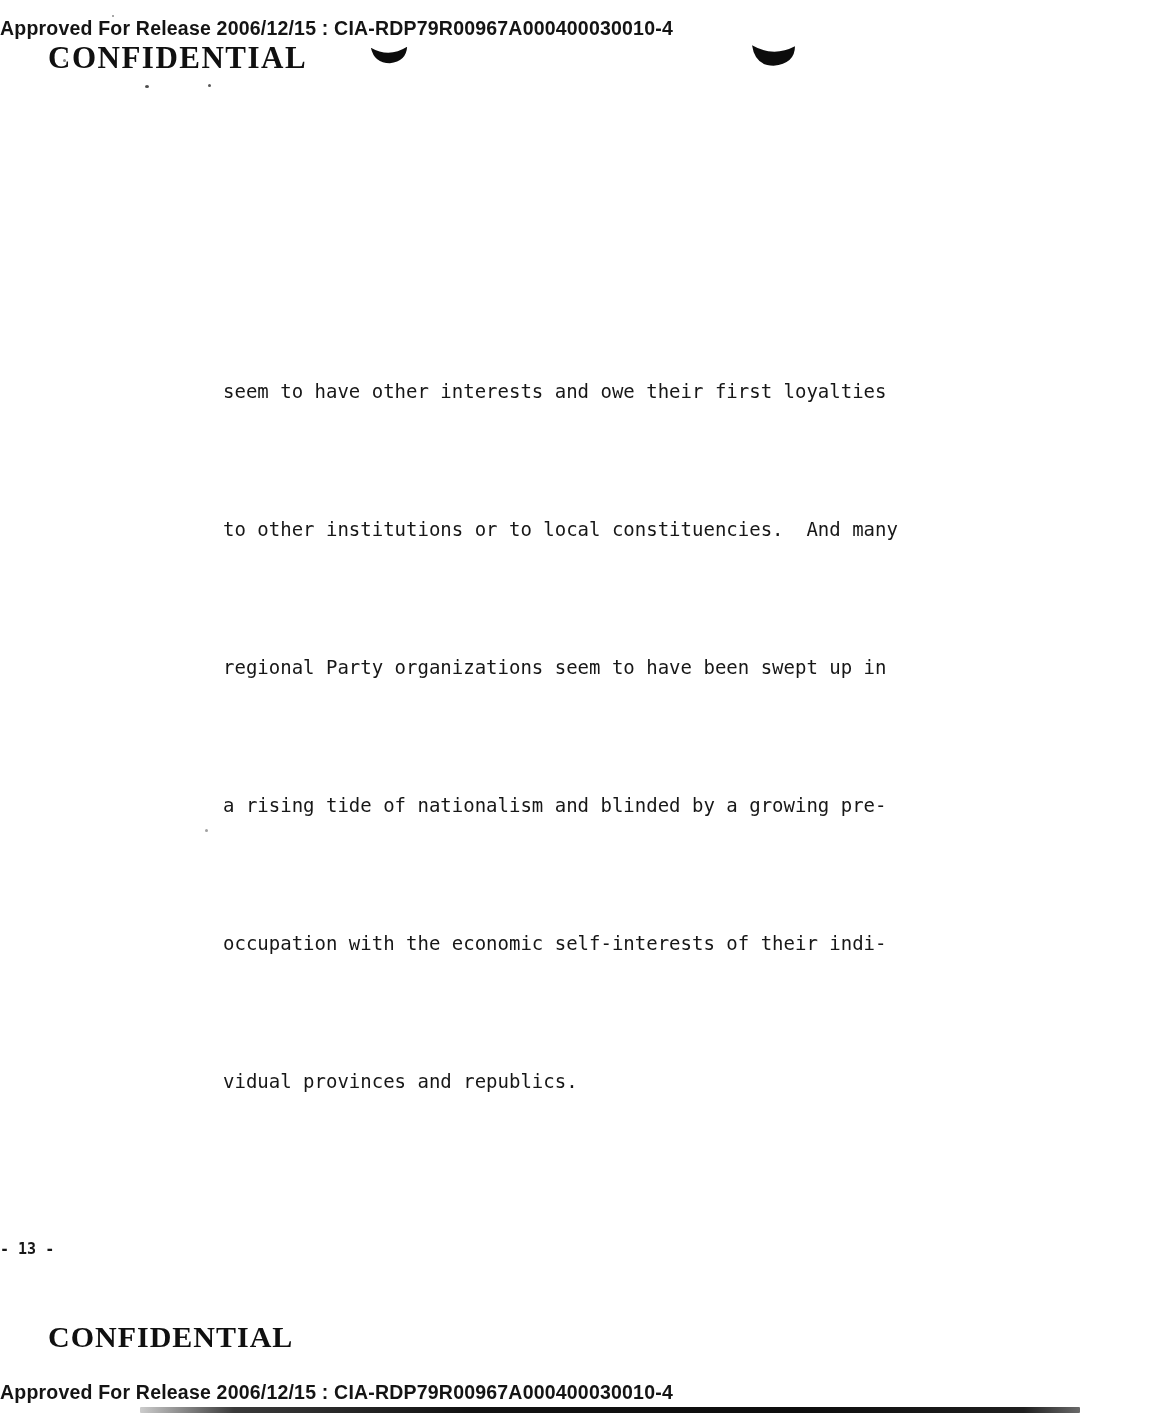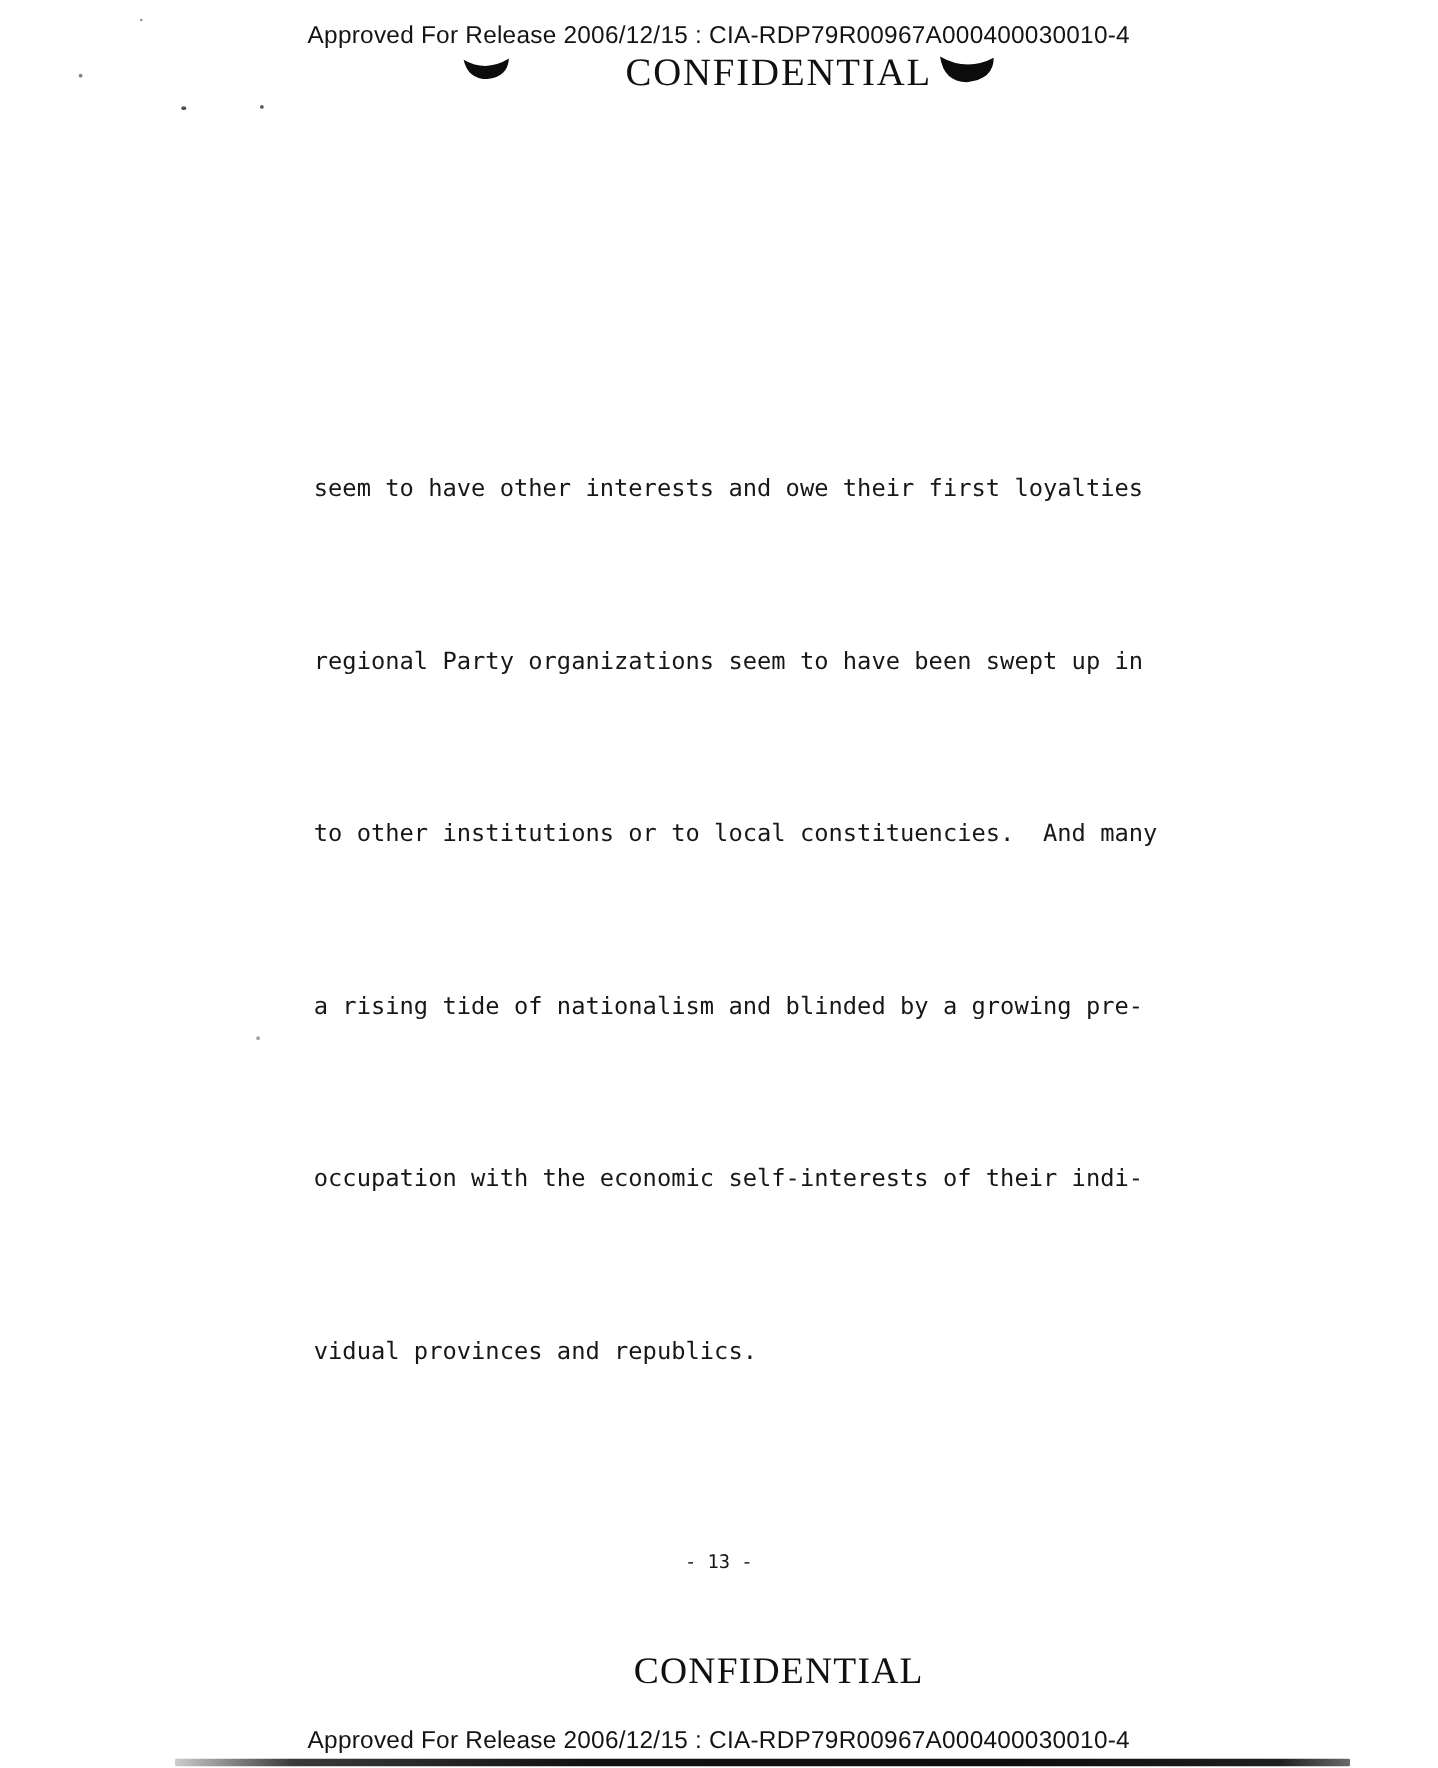--- a/index.html
+++ b/index.html
@@ -6,21 +6,21 @@
   html,body{margin:0;padding:0;background:#ffffff;}
   .page{
     position:relative;
     width:1150px;height:1414px;
     background:#ffffff;
     overflow:hidden;
     color:#1b1b1b;
   }
   .centered{
     position:absolute;left:0;width:100%;
-    text-align:center;
+    font-weight:bold;
   }
   .approved-line{
     font-family:"Liberation Sans",sans-serif;
     font-size:19.5px;
     color:#141414;
     letter-spacing:0.2px;
     white-space:pre;
   }
   .top-approved{top:17px;}
   .classification{
@@ -43,21 +43,21 @@
   .doc-body{
     position:absolute;
     left:223px;top:184px;
     font-family:"DejaVu Sans Mono",monospace;
     font-size:19px;
     line-height:46px;
     color:#171717;
     white-space:pre;
   }
   .para + .para{margin-top:22px;}
-  .line{height:46px;margin-left:28px;}
+  .line{height:46px;}
   .page-number{
     top:1240px;
     font-family:"DejaVu Sans Mono",monospace;
     font-size:15px;
     color:#171717;
     white-space:pre;
   }
   .crescent{position:absolute;}
   .crescent-left{left:368px;top:46px;width:42px;height:19px;}
   .crescent-right{left:751px;top:44px;width:45px;height:23px;}
@@ -92,22 +92,22 @@
   <svg class="crescent crescent-left" viewBox="0 0 44 22">
     <path d="M1,2 Q22,14 43,1 Q42,18 23,20 Q5,20 1,2 Z" fill="#0c0c0c"></path>
   </svg>
   <svg class="crescent crescent-right" viewBox="0 0 44 22">
     <path d="M1,1 Q22,13 43,2 Q43,19 22,21 Q4,21 1,1 Z" fill="#0c0c0c"></path>
   </svg>
 
   <div class="doc-body">
     <div class="para">
       <div class="line">seem to have other interests and owe their first loyalties</div>
+      <div class="line">to other institutions or to local constituencies.  And many</div>
       <div class="line">regional Party organizations seem to have been swept up in</div>
-      <div class="line">to other institutions or to local constituencies.  And many</div>
       <div class="line">a rising tide of nationalism and blinded by a growing pre-</div>
       <div class="line">occupation with the economic self-interests of their indi-</div>
       <div class="line">vidual provinces and republics.</div>
     </div>
     <div class="para">
       <div class="line">     21.  There is, moreover, a basic contradiction -- or</div>
       
       
       
       

